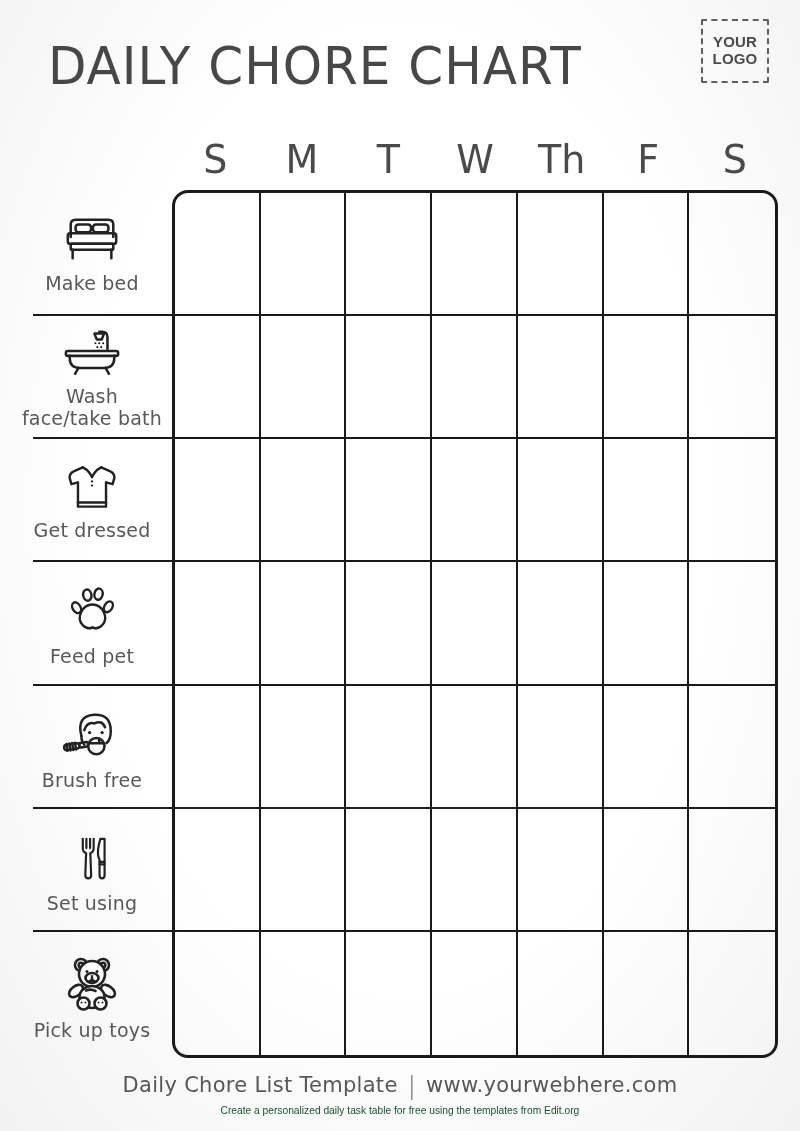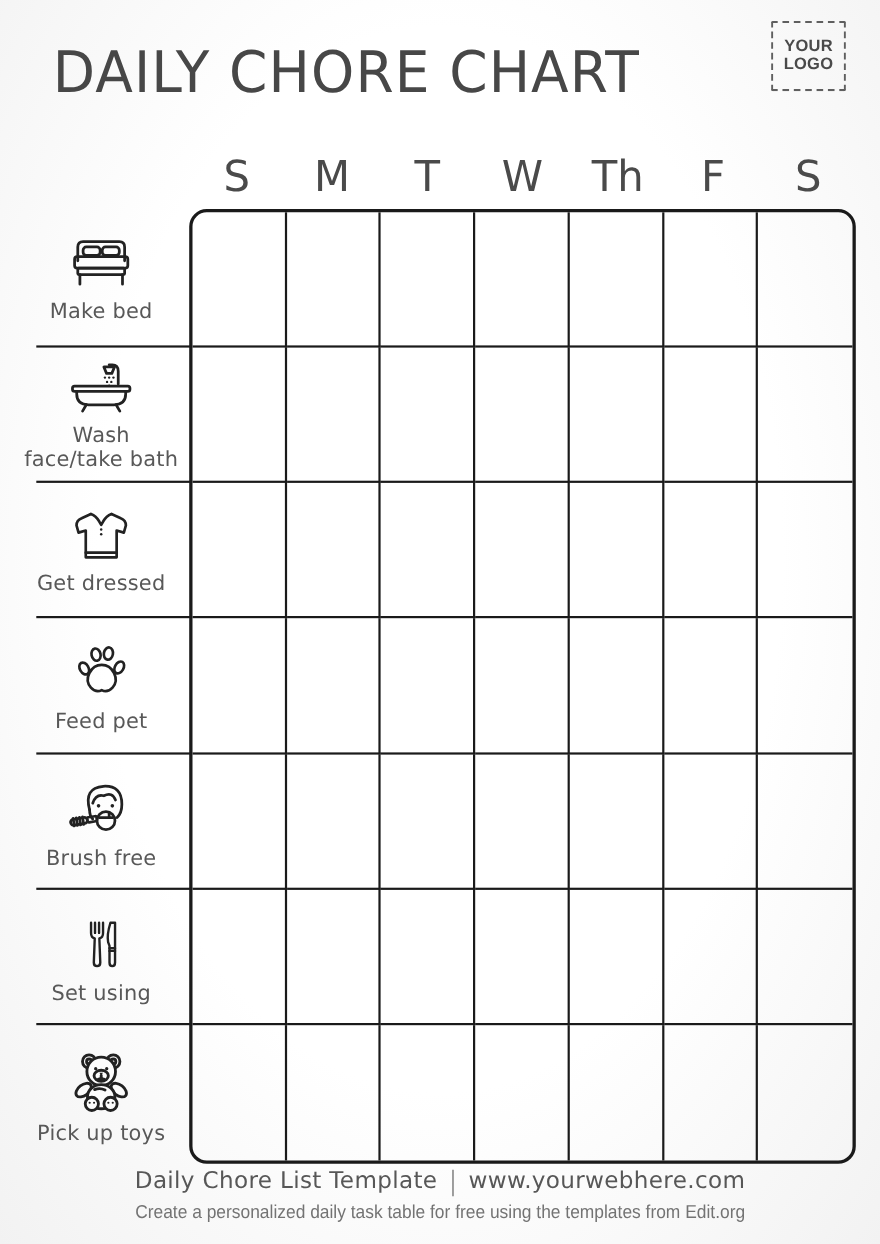--- a/index.html
+++ b/index.html
@@ -58,23 +58,23 @@
     gap:9px;box-sizing:border-box;padding-top:4px;
   }
   .chore svg{flex:0 0 auto;}
   .clabel{
     font-size:19px;color:#585858;text-align:center;line-height:1.12;
     white-space:pre-line;letter-spacing:.2px;
   }
 
   
   .footer{position:absolute;left:0;top:1060px;width:800px;text-align:center;}
-  .f1{font-size:21px;color:#575757;letter-spacing:.3px;}
+  .f1{font-size:21px;color:#575757;letter-spacing:.3px;margin-top:12px;}
   .f1 .sep{font-size:24px;color:#6a6a6a;font-weight:300;margin:0 10px;vertical-align:-2px;}
-  .f2{margin-top:4px;font-size:17px;color:#737373;font-family:"Liberation Sans", sans-serif;}
+  .f2{margin-top:4px;font-size:11px;color:#14532d;font-family:"Liberation Sans", sans-serif;}
   .f2 span{display:inline-block;transform:scaleX(.93);transform-origin:center;}
 
   .icon-stroke{fill:none;stroke:#222;stroke-width:2.6;stroke-linecap:round;stroke-linejoin:round;}
 </style>
 </head>
 <body>
 
 <div class="page">
 
   <h1 class="title">DAILY CHORE CHART</h1>

